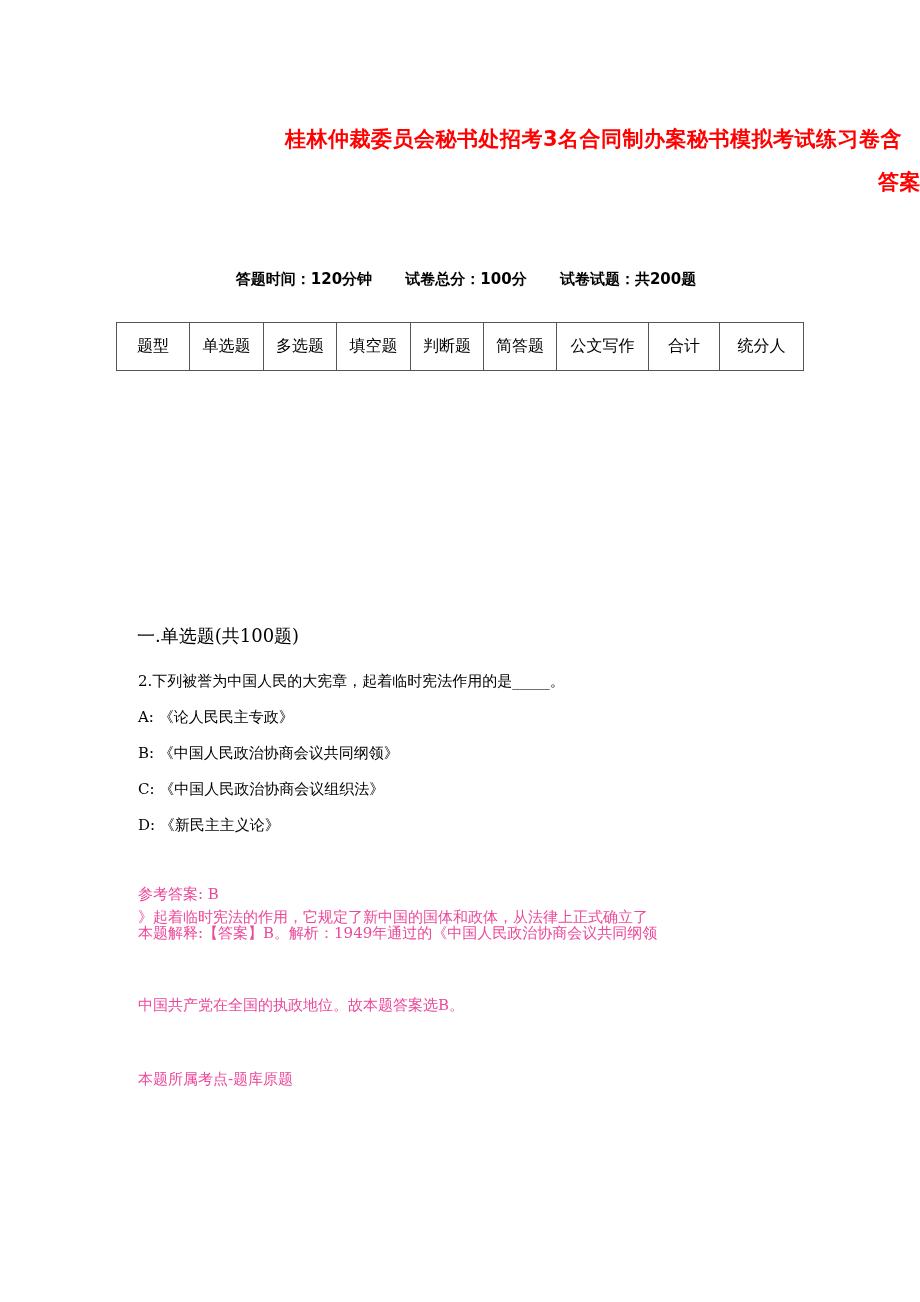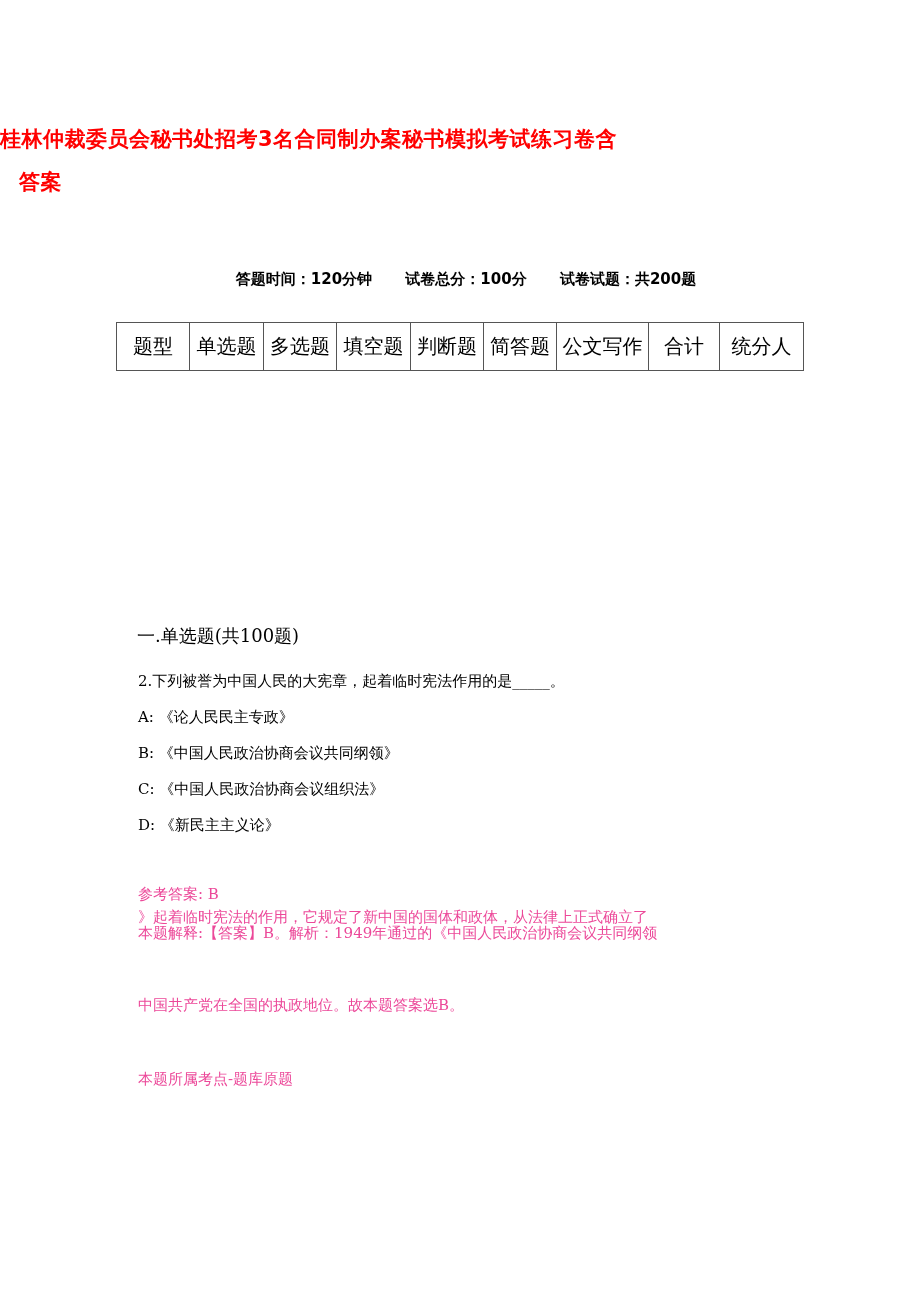--- a/index.html
+++ b/index.html
@@ -1,27 +1,27 @@
 <!DOCTYPE html>
 <html><head>
 <meta charset="utf-8">
 <style>
   html, body { margin: 0; padding: 0; background: #ffffff; }
   body { width: 920px; height: 1302px; position: relative; overflow: hidden;
          font-family: "DejaVu Serif", "Liberation Serif", serif; color: #000; }
-  .title { position: absolute; left: 0; width: 902px; text-align: left;
+  .title { position: absolute; left: 0; width: 902px; text-align: right;
            color: #ff0000; font-weight: bold; font-size: 21px;
            font-family: "DejaVu Sans", "Liberation Sans", sans-serif; letter-spacing: 0.5px; }
   .title.l1 { top: 125px; }
   .title.l2 { top: 168px; padding-left: 19px; }
   .meta { position: absolute; top: 270px; left: 0; width: 920px; text-align: center;
           font-family: "DejaVu Sans", "Liberation Sans", sans-serif; font-weight: bold; font-size: 15px; padding-left: 6px; }
   .meta span { margin: 0 14px; }
   table.score { position: absolute; top: 322px; left: 116px; border-collapse: collapse;
-                font-family: "DejaVu Sans", "Liberation Sans", sans-serif; font-size: 20px; }
+                font-family: "DejaVu Sans", "Liberation Sans", sans-serif; font-size: 16px; }
   table.score td { border: 1px solid #555; height: 47px; text-align: center; padding: 0; }
   .section { position: absolute; top: 624px; left: 137px; font-size: 18px; font-weight: normal; }
   .line { position: absolute; left: 138px; font-size: 15px; white-space: nowrap; }
   .red { color: #ec4899; }
 </style>
 </head>
 <body>
 
 <div class="title l1">桂林仲裁委员会秘书处招考3名合同制办案秘书模拟考试练习卷含</div>
 <div class="title l2">答案</div>

